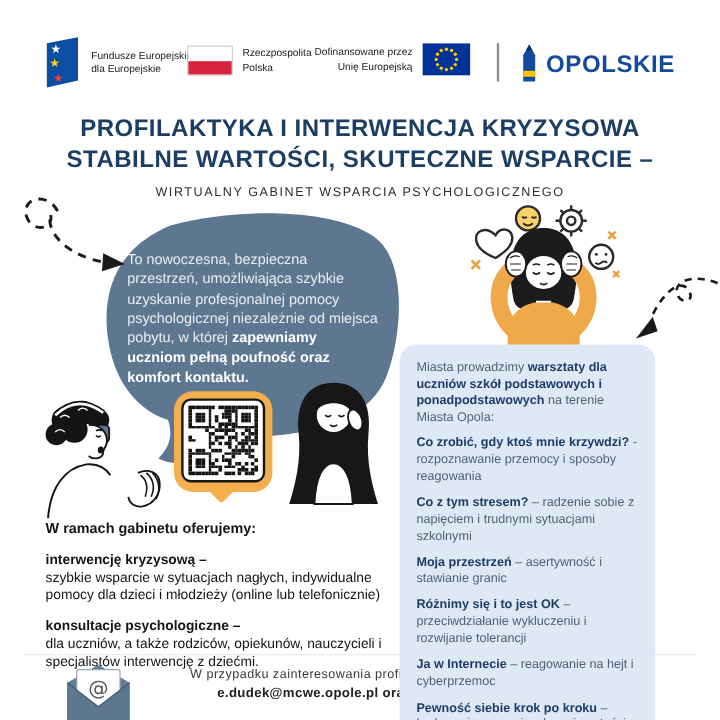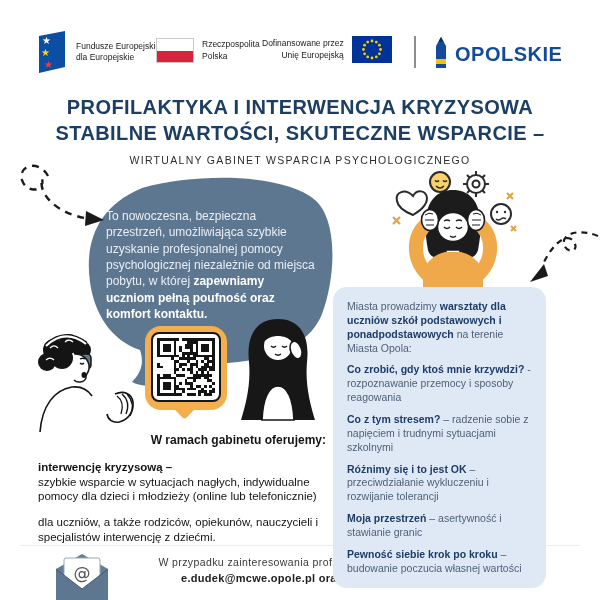--- a/index.html
+++ b/index.html
@@ -36,21 +36,21 @@
   
   .panel{left:333px;top:287px;width:213px;background:#dfe9f5;border-radius:14px;
          padding:13px 14px 12px 14px;box-sizing:border-box;z-index:1;
          font-size:10.5px;line-height:1.32;color:#4e5f76;}
   .panel p{margin:0 0 8px 0;}
   .panel p:last-child{margin-bottom:0;}
   .panel b{color:#1d3c68;}
 
   
   .offers{left:38px;top:433px;width:288px;color:#141414;font-size:11.5px;line-height:1.3;}
-  .offers .oh{font-size:12px;font-weight:800;margin-bottom:11px;text-align:right;}
+  .offers .oh{font-size:12px;font-weight:800;margin-bottom:11px;}
   .offers .oitem{margin-bottom:11px;}
   .offers .lead{display:block;font-weight:800;}
 
   
   .divider{left:20px;top:545px;width:560px;height:1px;background:#ececec;}
   .footer{left:120px;top:556px;width:432px;text-align:center;color:#3a3a3a;}
   .footer .f1{font-size:10.5px;letter-spacing:.4px;}
   .footer .f2{font-size:11px;font-weight:700;color:#202020;letter-spacing:.3px;margin-top:4px;}
 
   svg{display:block;}
@@ -473,40 +473,45 @@
     </p>
     <p>
       <b>Co zrobić, gdy ktoś mnie krzywdzi?</b>
       <span>- rozpoznawanie przemocy i sposoby reagowania</span>
     </p>
     <p>
       <b>Co z tym stresem?</b>
       <span>– radzenie sobie z napięciem i trudnymi sytuacjami szkolnymi</span>
     </p>
     <p>
+      <b>Moja przestrzeń</b>
+      <span>– asertywność i stawianie granic</span>
+    </p>
+    <p>
       <b>Różnimy się i to jest OK</b>
       <span>– przeciwdziałanie wykluczeniu i rozwijanie tolerancji</span>
     </p>
     <p>
-      <b>Moja przestrzeń</b>
-      <span>– asertywność i stawianie granic</span>
+      <b>Ja w Internecie</b>
+      <span>– reagowanie na hejt i cyberprzemoc</span>
     </p>
     <p>
       <b>Pewność siebie krok po kroku</b>
       <span>– budowanie poczucia własnej wartości</span>
     </p>
   </div>
 
   <div class="abs offers">
     <div class="oh">W ramach gabinetu oferujemy:</div>
     <div class="oitem">
       <span class="lead">interwencję kryzysową –</span>
       <span>szybkie wsparcie w sytuacjach nagłych, indywidualne pomocy dla dzieci i młodzieży (online lub telefonicznie)</span>
     </div>
     <div class="oitem">
+      <span class="lead">konsultacje psychologiczne –</span>
       <span>dla uczniów, a także rodziców, opiekunów, nauczycieli i specjalistów interwencję z dziećmi.</span>
     </div>
   </div>
 
   <div class="abs divider"></div>
 
   <svg class="abs" style="left:54px;top:553px;" width="56" height="48" viewBox="0 0 56 48">
     <path d="M2 16 L28 1 L54 16 L54 47 L2 47 Z" fill="#637c97"></path>
     <rect x="10" y="5" width="36" height="34" rx="2" fill="#ffffff" stroke="#9aa7b5" stroke-width="1"></rect>
     <text x="28" y="26" font-size="17" text-anchor="middle" fill="#555555" font-family="DejaVu Sans, sans-serif">@</text>

